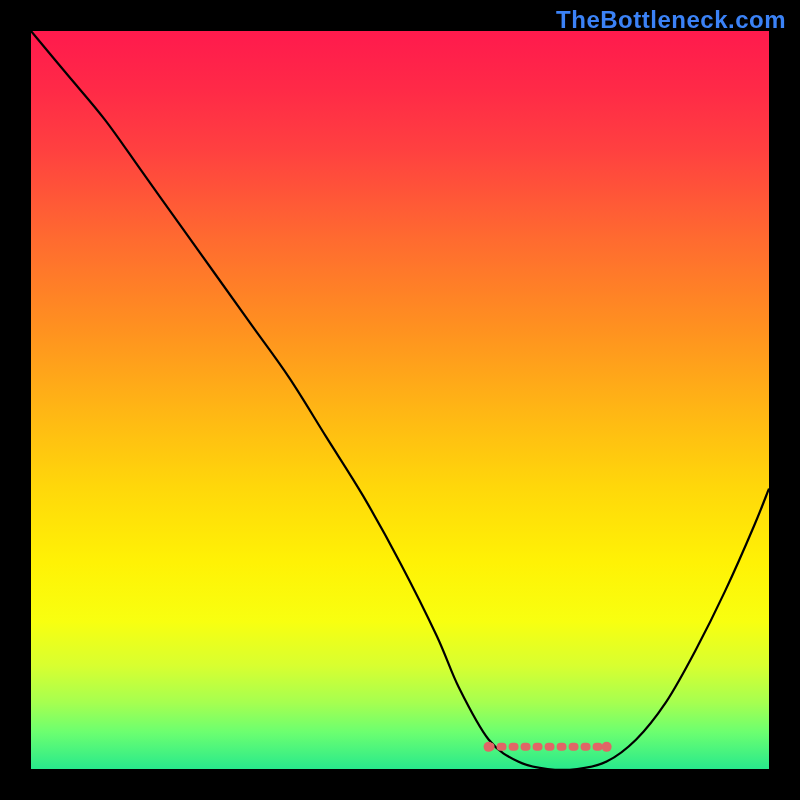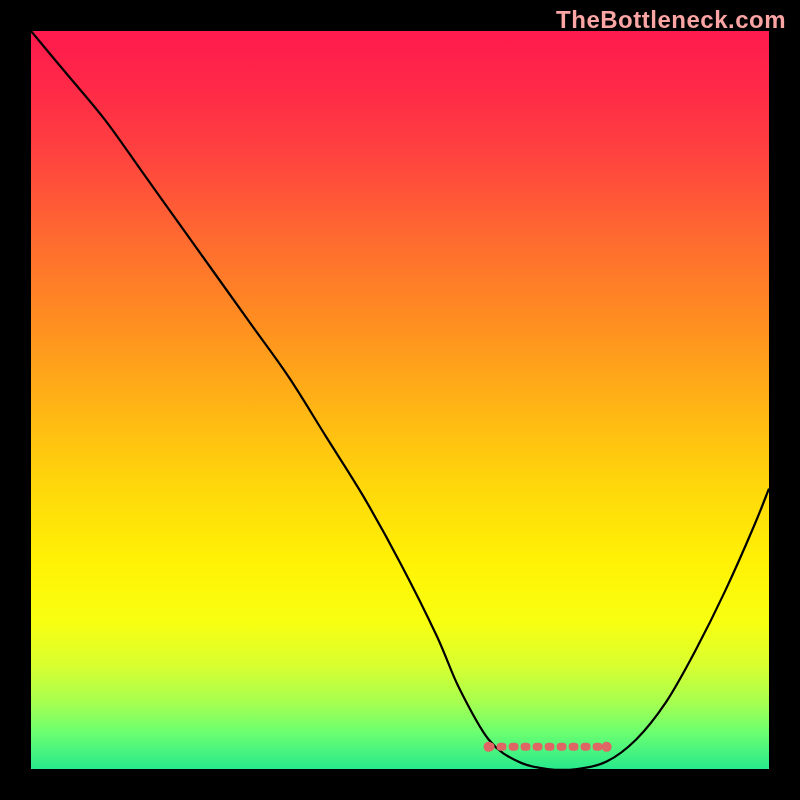--- a/index.html
+++ b/index.html
@@ -1,18 +1,18 @@
 <!DOCTYPE html>
 <html><head>
 <meta charset="utf-8">
 <style>
   * { margin: 0; padding: 0; box-sizing: border-box; }
   html, body { width: 800px; height: 800px; overflow: hidden; background: #000; font-family: Arial, Helvetica, sans-serif; }
   .frame { position: relative; width: 800px; height: 800px; background: #000; }
-  .watermark { position: absolute; top: 6px; right: 14px; color: #fca5a5; font-size: 24px; font-weight: 600; letter-spacing: 0.5px; }
+  .watermark { position: absolute; top: 6px; right: 14px; color: #3b82f6; font-size: 24px; font-weight: 600; letter-spacing: 0.5px; }
   .plot-wrap { position: absolute; left: 31px; top: 31px; width: 738px; height: 738px; }
   .plot-bg { position: absolute; left: 0; top: 0; width: 738px; height: 738px;
     background: linear-gradient(to bottom,
       #ff1a4d 0%,
       #ff2a47 8%,
       #ff4040 16%,
       #ff6a30 28%,
       #ff9020 40%,
       #ffb814 52%,
       #ffd80a 62%,

